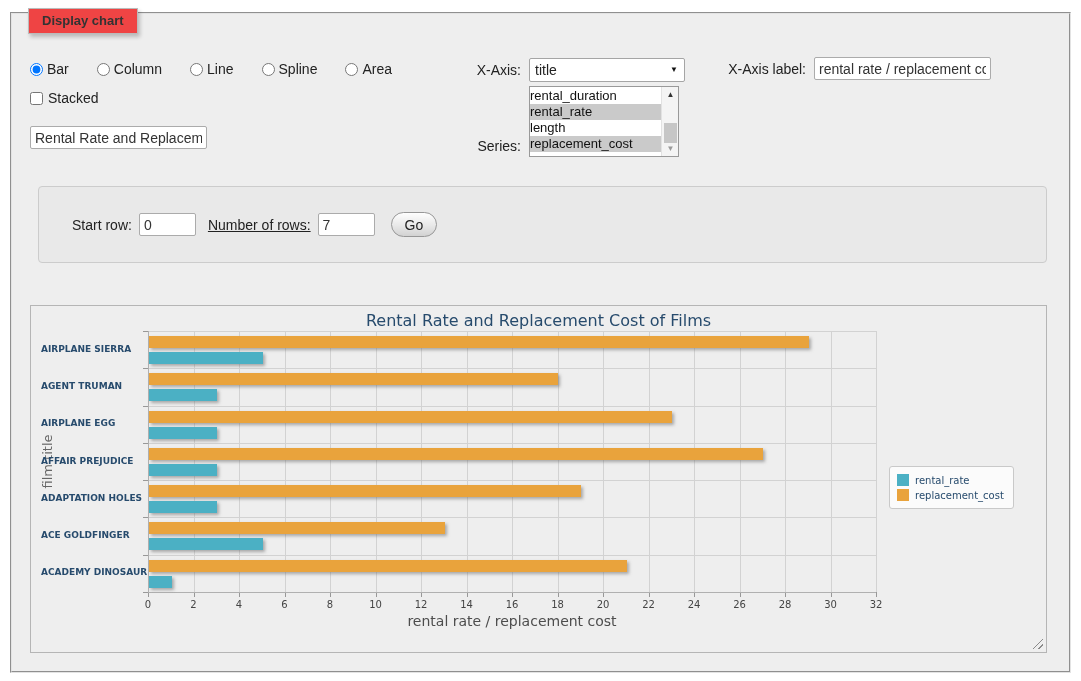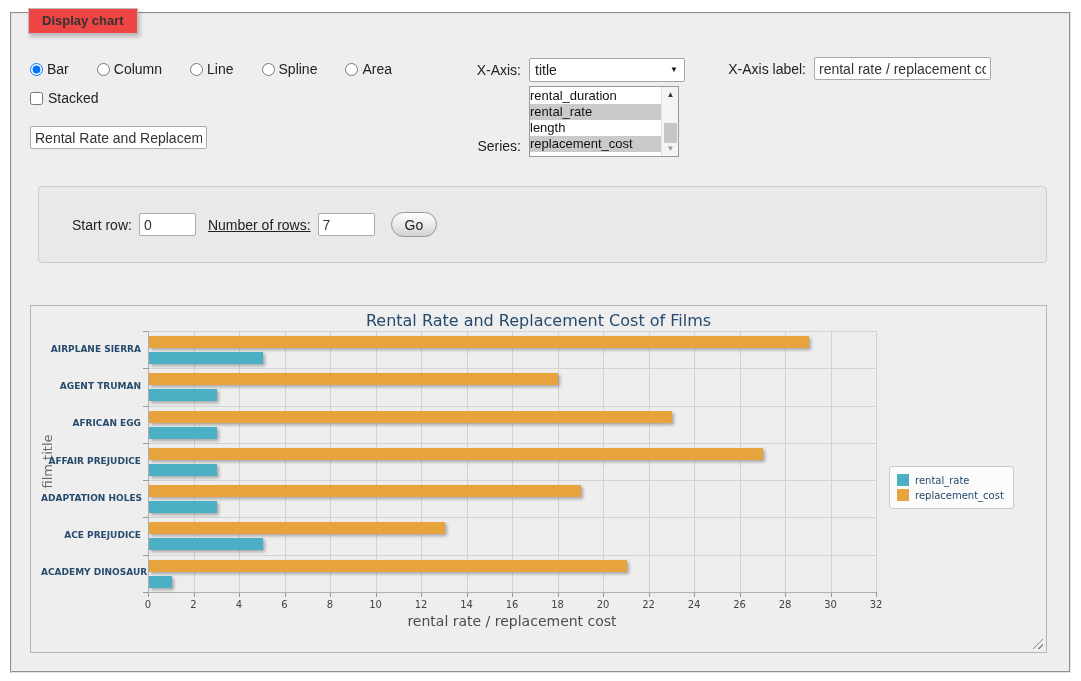--- a/index.html
+++ b/index.html
@@ -117,21 +117,21 @@
   .gridline-h { position: absolute; height: 1px; background: #d2d2d2; }
   .axis-line-y { position: absolute; width: 1px; background: #b0b0b0; }
   .axis-line-x { position: absolute; height: 1px; background: #b0b0b0; }
   .tick-x { position: absolute; width: 1px; height: 5px; background: #989898; }
   .tick-y { position: absolute; width: 5px; height: 1px; background: #989898; }
   .bar {
     position: absolute; height: 12px;
     box-shadow: 2px 2px 3px rgba(110,110,110,0.55);
   }
   .cat-label {
-    position: absolute; width: 100px; text-align: right;
+    position: absolute; width: 100px; 
     font-size: 9px; font-weight: bold; color: #274b6d; line-height: 11px;
     letter-spacing: 0px; white-space: nowrap;
   }
   .xtick-label {
     position: absolute; width: 30px; text-align: center;
     font-size: 10px; color: #444;
   }
   .x-axis-title {
     position: absolute; text-align: center;
     font-size: 14px; color: #4d4d4d;
@@ -316,27 +316,27 @@
       <div class="axis-line-y" style="left: 117px; top: 25px; height: 261px;"></div>
       <div class="axis-line-x" style="left: 117px; top: 286px; width: 728px;"></div>
       <div class="bar" style="left: 118px; top: 30px; width: 659.522px; background: rgb(233, 163, 60);"></div>
       <div class="bar" style="left: 118px; top: 46px; width: 113.522px; background: rgb(75, 176, 196);"></div>
       <div class="cat-label" style="left: 10px; top: 37.6429px;">AIRPLANE SIERRA</div>
       <div class="bar" style="left: 118px; top: 67.2857px; width: 409.272px; background: rgb(233, 163, 60);"></div>
       <div class="bar" style="left: 118px; top: 83.2857px; width: 68.0225px; background: rgb(75, 176, 196);"></div>
       <div class="cat-label" style="left: 10px; top: 74.9286px;">AGENT TRUMAN</div>
       <div class="bar" style="left: 118px; top: 104.571px; width: 523.022px; background: rgb(233, 163, 60);"></div>
       <div class="bar" style="left: 118px; top: 120.571px; width: 68.0225px; background: rgb(75, 176, 196);"></div>
-      <div class="cat-label" style="left: 10px; top: 112.214px;">AFRICAN EGG</div>
+      <div class="cat-label" style="left: 10px; top: 112.214px;">AIRPLANE EGG</div>
       <div class="bar" style="left: 118px; top: 141.857px; width: 614.022px; background: rgb(233, 163, 60);"></div>
       <div class="bar" style="left: 118px; top: 157.857px; width: 68.0225px; background: rgb(75, 176, 196);"></div>
       <div class="cat-label" style="left: 10px; top: 149.5px;">AFFAIR PREJUDICE</div>
       <div class="bar" style="left: 118px; top: 179.143px; width: 432.022px; background: rgb(233, 163, 60);"></div>
       <div class="bar" style="left: 118px; top: 195.143px; width: 68.0225px; background: rgb(75, 176, 196);"></div>
       <div class="cat-label" style="left: 10px; top: 186.786px;">ADAPTATION HOLES</div>
       <div class="bar" style="left: 118px; top: 216.429px; width: 295.522px; background: rgb(233, 163, 60);"></div>
       <div class="bar" style="left: 118px; top: 232.429px; width: 113.522px; background: rgb(75, 176, 196);"></div>
-      <div class="cat-label" style="left: 10px; top: 224.071px;">ACE PREJUDICE</div>
+      <div class="cat-label" style="left: 10px; top: 224.071px;">ACE GOLDFINGER</div>
       <div class="bar" style="left: 118px; top: 253.714px; width: 477.522px; background: rgb(233, 163, 60);"></div>
       <div class="bar" style="left: 118px; top: 269.714px; width: 22.5225px; background: rgb(75, 176, 196);"></div>
       <div class="cat-label" style="left: 10px; top: 261.357px;">ACADEMY DINOSAUR</div>
     </div>
 </div>
 
 </body></html>

